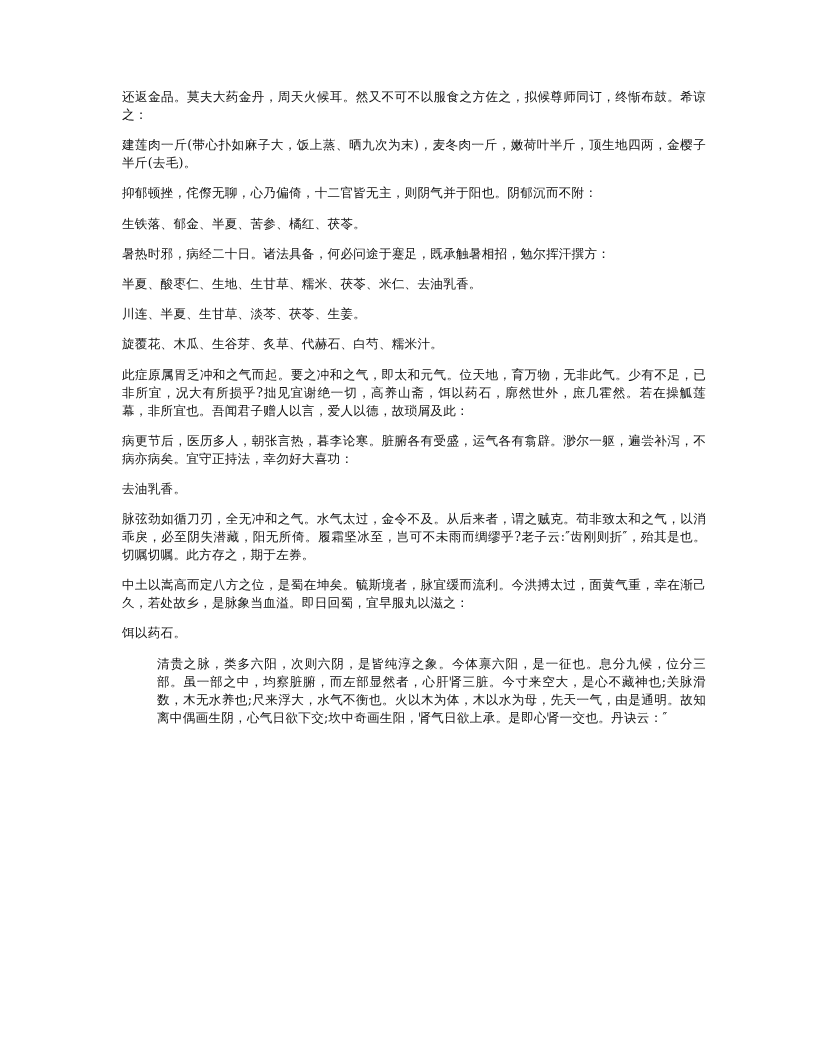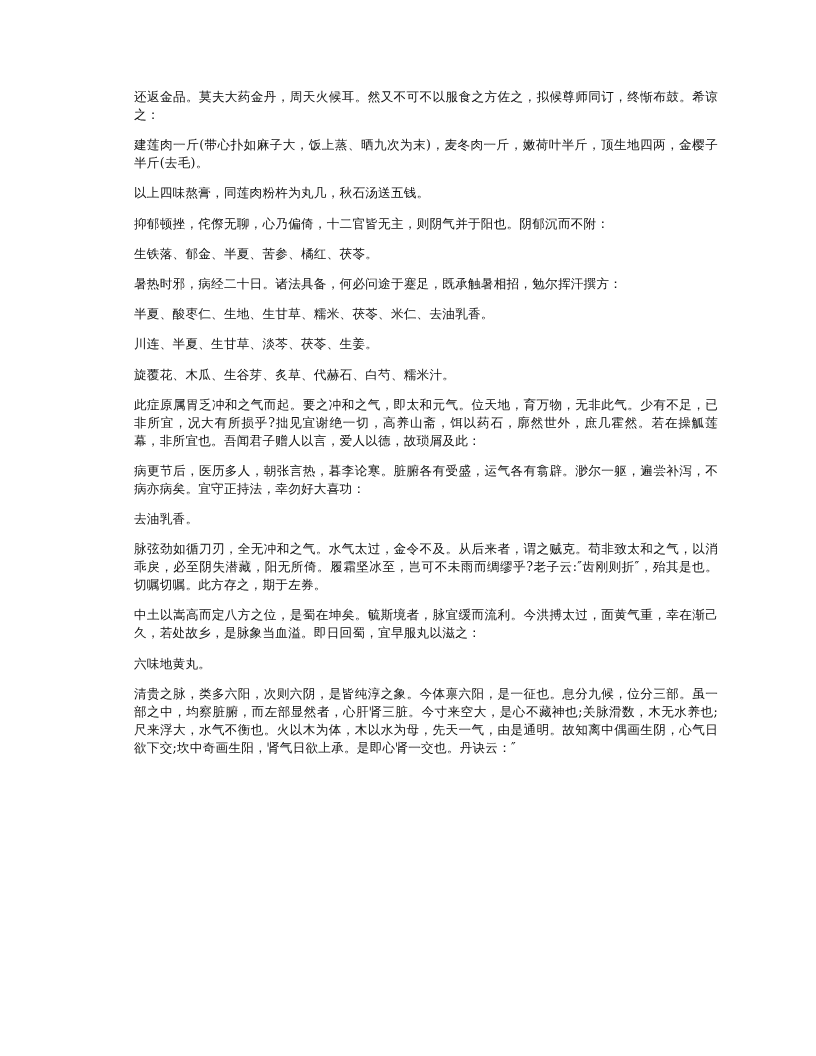--- a/index.html
+++ b/index.html
@@ -15,54 +15,54 @@
   .page {
     position: relative;
     width: 816px;
     height: 1056px;
     background: #ffffff;
     overflow: hidden;
     box-sizing: border-box;
   }
   .text-column {
     position: absolute;
-    left: 134px;
+    left: 122px;
     top: 88px;
     width: 584px;
   }
   .para {
     font-size: 12.6px;
     line-height: 18.0px;
     text-align: justify;
     text-justify: inter-character;
     margin: 0 0 12.2px 0;
     letter-spacing: 0.02em;
     color: #111111;
     word-break: break-all;
     font-family: "DejaVu Serif", "Liberation Serif", serif;
   }
   .para:last-child {
     margin-bottom: 0;
+    margin-left: 35px;
   }
 </style>
 </head>
 <body>
 
 <div class="page">
   <div class="text-column">
     <p class="para">还返金品。莫夫大药金丹，周天火候耳。然又不可不以服食之方佐之，拟候尊师同订，终惭布鼓。希谅之：</p>
     <p class="para">建莲肉一斤(带心扑如麻子大，饭上蒸、晒九次为末)，麦冬肉一斤，嫩荷叶半斤，顶生地四两，金樱子半斤(去毛)。</p>
-    <p class="para">以上四味熬膏，同莲肉粉杵为丸几，秋石汤送五钱。</p>
     <p class="para">抑郁顿挫，侘傺无聊，心乃偏倚，十二官皆无主，则阴气并于阳也。阴郁沉而不附：</p>
     <p class="para">生铁落、郁金、半夏、苦参、橘红、茯苓。</p>
     <p class="para">暑热时邪，病经二十日。诸法具备，何必问途于蹇足，既承触暑相招，勉尔挥汗撰方：</p>
     <p class="para">半夏、酸枣仁、生地、生甘草、糯米、茯苓、米仁、去油乳香。</p>
     <p class="para">川连、半夏、生甘草、淡芩、茯苓、生姜。</p>
     <p class="para">旋覆花、木瓜、生谷芽、炙草、代赫石、白芍、糯米汁。</p>
     <p class="para">此症原属胃乏冲和之气而起。要之冲和之气，即太和元气。位天地，育万物，无非此气。少有不足，已非所宜，况大有所损乎?拙见宜谢绝一切，高养山斋，饵以药石，廓然世外，庶几霍然。若在操觚莲幕，非所宜也。吾闻君子赠人以言，爱人以德，故琐屑及此：</p>
     <p class="para">病更节后，医历多人，朝张言热，暮李论寒。脏腑各有受盛，运气各有翕辟。渺尔一躯，遍尝补泻，不病亦病矣。宜守正持法，幸勿好大喜功：</p>
     <p class="para">去油乳香。</p>
     <p class="para">脉弦劲如循刀刃，全无冲和之气。水气太过，金令不及。从后来者，谓之贼克。苟非致太和之气，以消乖戾，必至阴失潜藏，阳无所倚。履霜坚冰至，岂可不未雨而绸缪乎?老子云:″齿刚则折″，殆其是也。切嘱切嘱。此方存之，期于左券。</p>
     <p class="para">中土以嵩高而定八方之位，是蜀在坤矣。毓斯境者，脉宜缓而流利。今洪搏太过，面黄气重，幸在渐己久，若处故乡，是脉象当血溢。即日回蜀，宜早服丸以滋之：</p>
-    <p class="para">六味地黄丸。</p>
+    <p class="para">饵以药石。</p>
     <p class="para">清贵之脉，类多六阳，次则六阴，是皆纯淳之象。今体禀六阳，是一征也。息分九候，位分三部。虽一部之中，均察脏腑，而左部显然者，心肝肾三脏。今寸来空大，是心不藏神也;关脉滑数，木无水养也;尺来浮大，水气不衡也。火以木为体，木以水为母，先天一气，由是通明。故知离中偶画生阴，心气日欲下交;坎中奇画生阳，肾气日欲上承。是即心肾一交也。丹诀云：″</p>
   </div>
 </div>
 
 </body></html>

